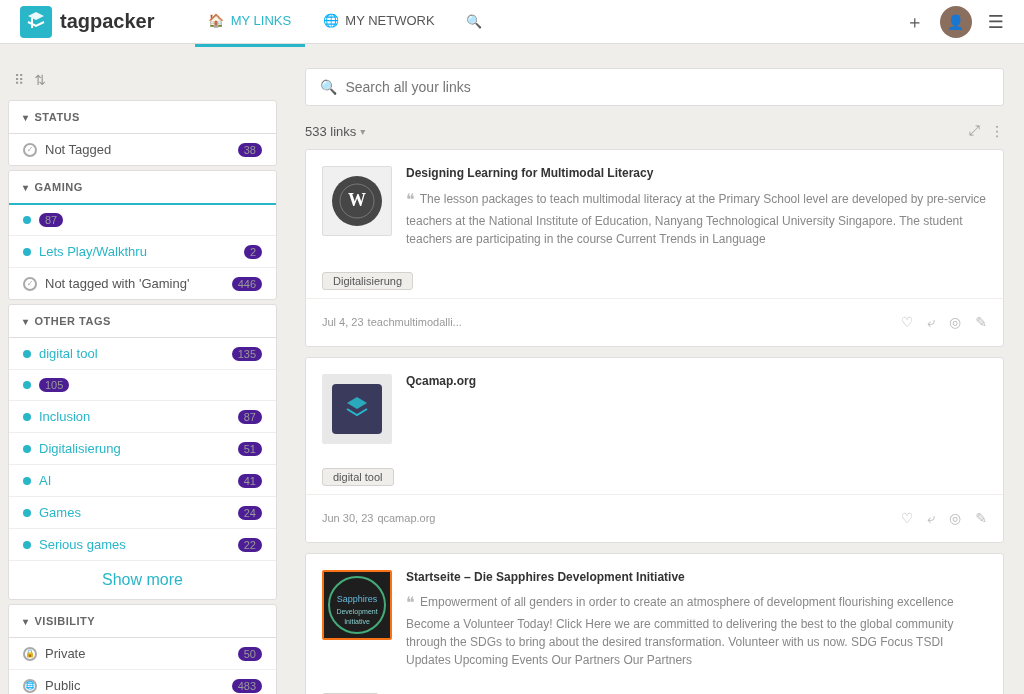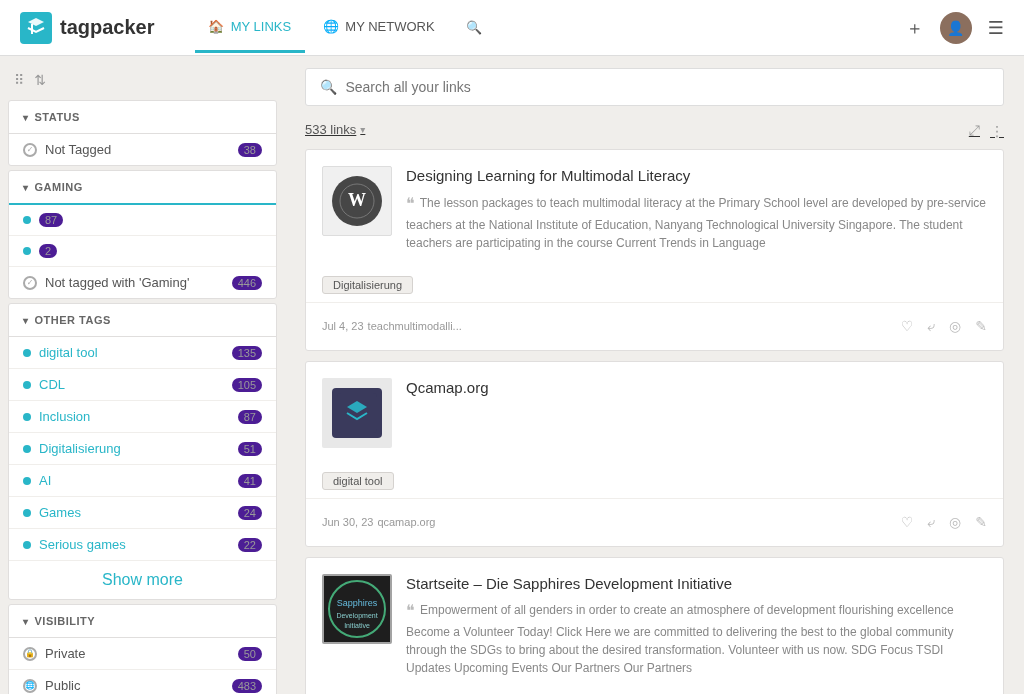--- a/index.html
+++ b/index.html
@@ -2,21 +2,21 @@
 <html><head>
   <meta charset="utf-8">
   <style>
     * { box-sizing: border-box; margin: 0; padding: 0; }
     body { font-family: 'Helvetica Neue', Arial, sans-serif; background: #f0eeeb; color: #333; font-size: 13px; }
 
     
     .header {
       background: #fff;
       border-bottom: 1px solid #ddd;
-      height: 56px;
+      height: 44px;
       display: flex;
       align-items: center;
       padding: 0 20px;
       position: fixed;
       top: 0; left: 0; right: 0;
       z-index: 100;
     }
     .header-logo {
       display: flex;
       align-items: center;
@@ -219,24 +219,23 @@
       outline: none;
       font-size: 14px;
       color: #999;
       flex: 1;
       background: transparent;
     }
 
     
     .links-toolbar {
       display: flex;
-      align-items: flex-start;
+      align-items: flex-end;
       justify-content: space-between;
       margin-bottom: 10px;
-      text-decoration: underline;
     }
     .links-count {
       font-size: 13px;
       color: #555;
       display: flex;
       align-items: center;
       gap: 4px;
     }
     .links-count-chevron {
       font-size: 10px;
@@ -280,28 +279,28 @@
       overflow: hidden;
     }
     .card-thumb.wp-thumb {
       background: #f0f0f0;
       border: 1px solid #ddd;
     }
     .card-thumb.tc-thumb {
       background: #e8e8e8;
     }
     .card-thumb.sapphires-thumb {
-      background: #a3a3a3;
+      background: #f97316;
     }
     .card-content {
       flex: 1;
     }
     .card-title {
-      font-size: 15px;
-      font-weight: 400;
+      font-size: 12px;
+      font-weight: 700;
       color: #333;
       margin-bottom: 6px;
       line-height: 1.3;
     }
     .card-excerpt {
       font-size: 12px;
       color: #888;
       line-height: 1.5;
     }
     .card-excerpt .quote-mark {
@@ -435,20 +434,21 @@
       <div class="sidebar-section-header">
         <span class="chevron">▾</span>
         <span>GAMING</span>
       </div>
       <div class="sidebar-item">
         <div class="sidebar-item-dot"></div>
         <span class="sidebar-item-count">87</span>
       </div>
       <div class="sidebar-item">
         <div class="sidebar-item-dot"></div>
+        <span class="sidebar-item-label">Lets Play/Walkthru</span>
         <span class="sidebar-item-count">2</span>
       </div>
       <div class="sidebar-item">
         <div class="sidebar-item-circle">
           <span class="check">✓</span>
         </div>
         <span class="sidebar-item-label gray">Not tagged with 'Gaming'</span>
         <span class="sidebar-item-count">446</span>
       </div>
     </div>
@@ -458,21 +458,20 @@
         <span class="chevron">▾</span>
         <span>OTHER TAGS</span>
       </div>
       <div class="sidebar-item">
         <div class="sidebar-item-dot"></div>
         <span class="sidebar-item-label">digital tool</span>
         <span class="sidebar-item-count">135</span>
       </div>
       <div class="sidebar-item">
         <div class="sidebar-item-dot"></div>
-        <span class="sidebar-item-label">CDL</span>
         <span class="sidebar-item-count">105</span>
       </div>
       <div class="sidebar-item">
         <div class="sidebar-item-dot"></div>
         <span class="sidebar-item-label">Inclusion</span>
         <span class="sidebar-item-count">87</span>
       </div>
       <div class="sidebar-item">
         <div class="sidebar-item-dot"></div>
         <span class="sidebar-item-label">Digitalisierung</span>

